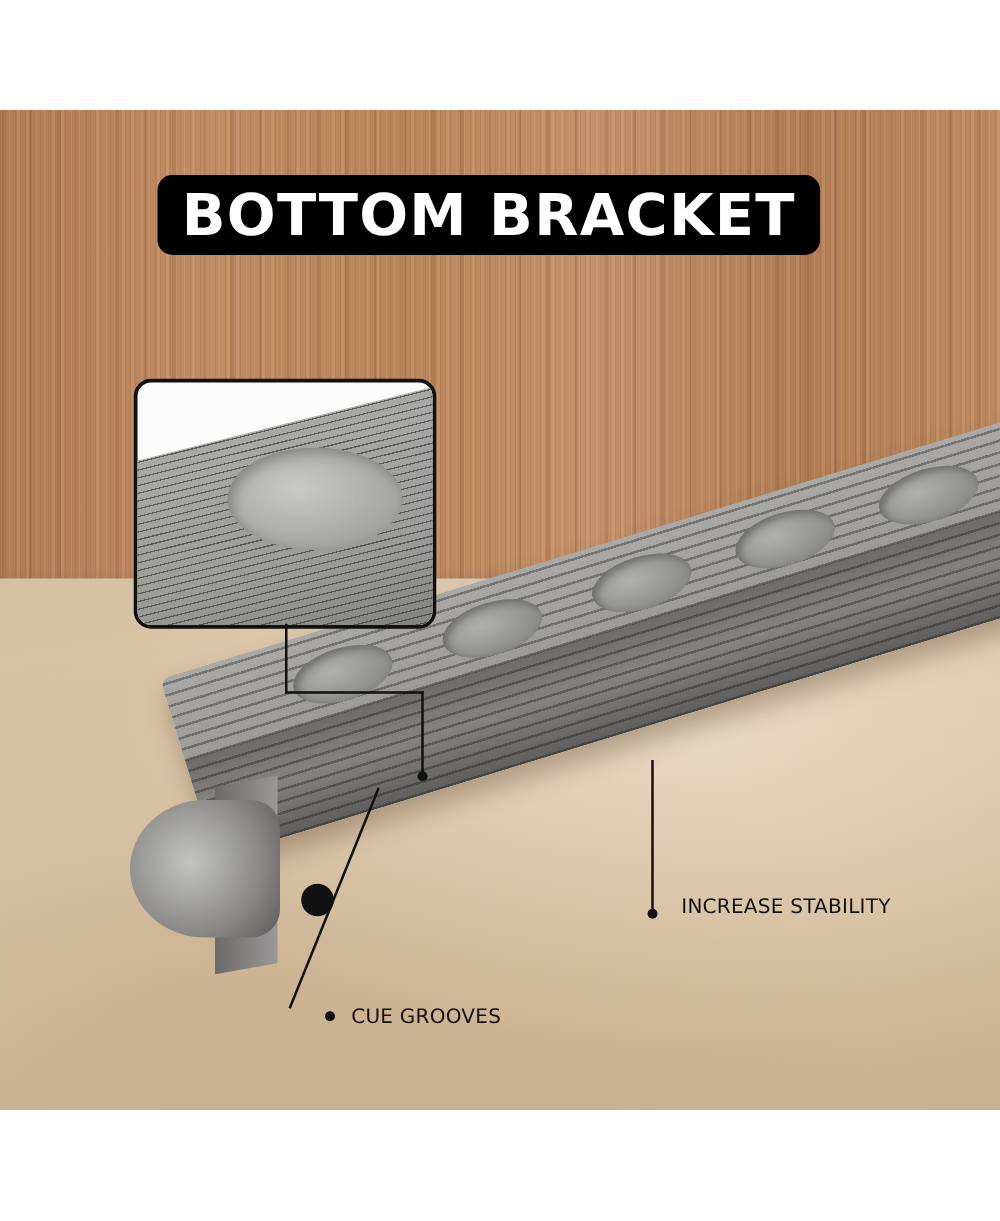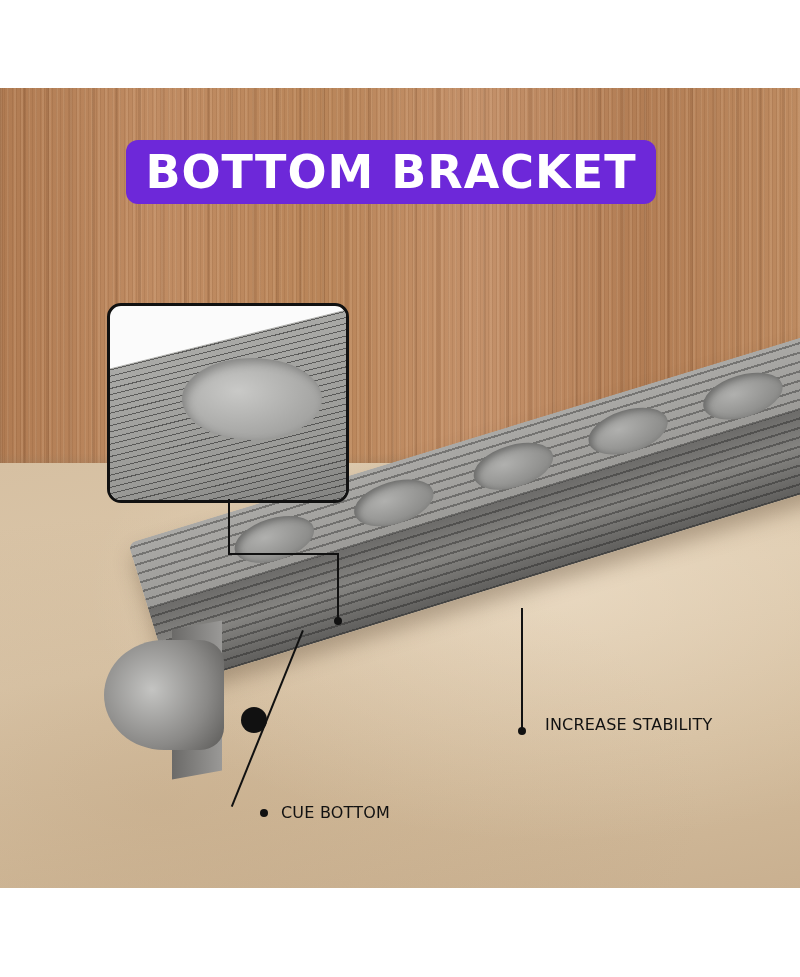--- a/index.html
+++ b/index.html
@@ -17,21 +17,21 @@
     position:absolute; left:0; top:375px; width:800px; height:425px;
     background:
       radial-gradient(ellipse at 70% 30%, rgba(255,245,230,0.35), transparent 60%),
       radial-gradient(ellipse at 20% 80%, rgba(180,150,115,0.30), transparent 60%),
       linear-gradient(170deg, #d6c0a2 0%, #dcc8ab 40%, #d3bc9c 70%, #c9b090 100%);
   }
   .wall-edge { position:absolute; left:0; top:365px; width:800px; height:14px; background:linear-gradient(180deg, rgba(120,80,50,0.0), rgba(150,120,90,0.35)); }
 
   .title-badge {
     position:absolute; left:126px; top:140px; width:530px; height:64px;
-    background:#6d28d9; border-radius:12px;
+    background:#000000; border-radius:12px;
     display:flex; align-items:center; justify-content:center;
   }
   .title-text { color:#fff; font-weight:bold; font-size:46px; letter-spacing:1px; font-family:"DejaVu Sans", sans-serif; }
 
   .inset {
     position:absolute; left:107px; top:303px; width:236px; height:194px;
     border:3px solid #111; border-radius:14px; overflow:hidden; background:#fbfbfb;
   }
   .inset-plank {
     position:absolute; left:-30px; top:70px; width:320px; height:200px;
@@ -99,17 +99,17 @@
   <div class="inset-groove"></div>
 </div>
 
 <div class="leader" style="left:228px; top:499px; width:2px; height:55px;"></div>
 <div class="leader" style="left:228px; top:553px; width:111px; height:2px;"></div>
 <div class="leader" style="left:337px; top:553px; width:2px; height:68px;"></div>
 <div class="dot" style="left:334px; top:617px;"></div>
 
 <div class="leader" style="left:302px; top:630px; width:2px; height:190px; transform:rotate(22deg); transform-origin:top left;"></div>
 <div class="dot" style="left:260px; top:809px;"></div>
-<div class="callout" style="left:281px; top:803px;">CUE BOTTOM</div>
+<div class="callout" style="left:281px; top:803px;">CUE GROOVES</div>
 
 <div class="leader" style="left:521px; top:608px; width:2px; height:122px;"></div>
 <div class="dot" style="left:518px; top:727px;"></div>
 <div class="callout" style="left:545px; top:715px;">INCREASE STABILITY</div>
 
 </body></html>

